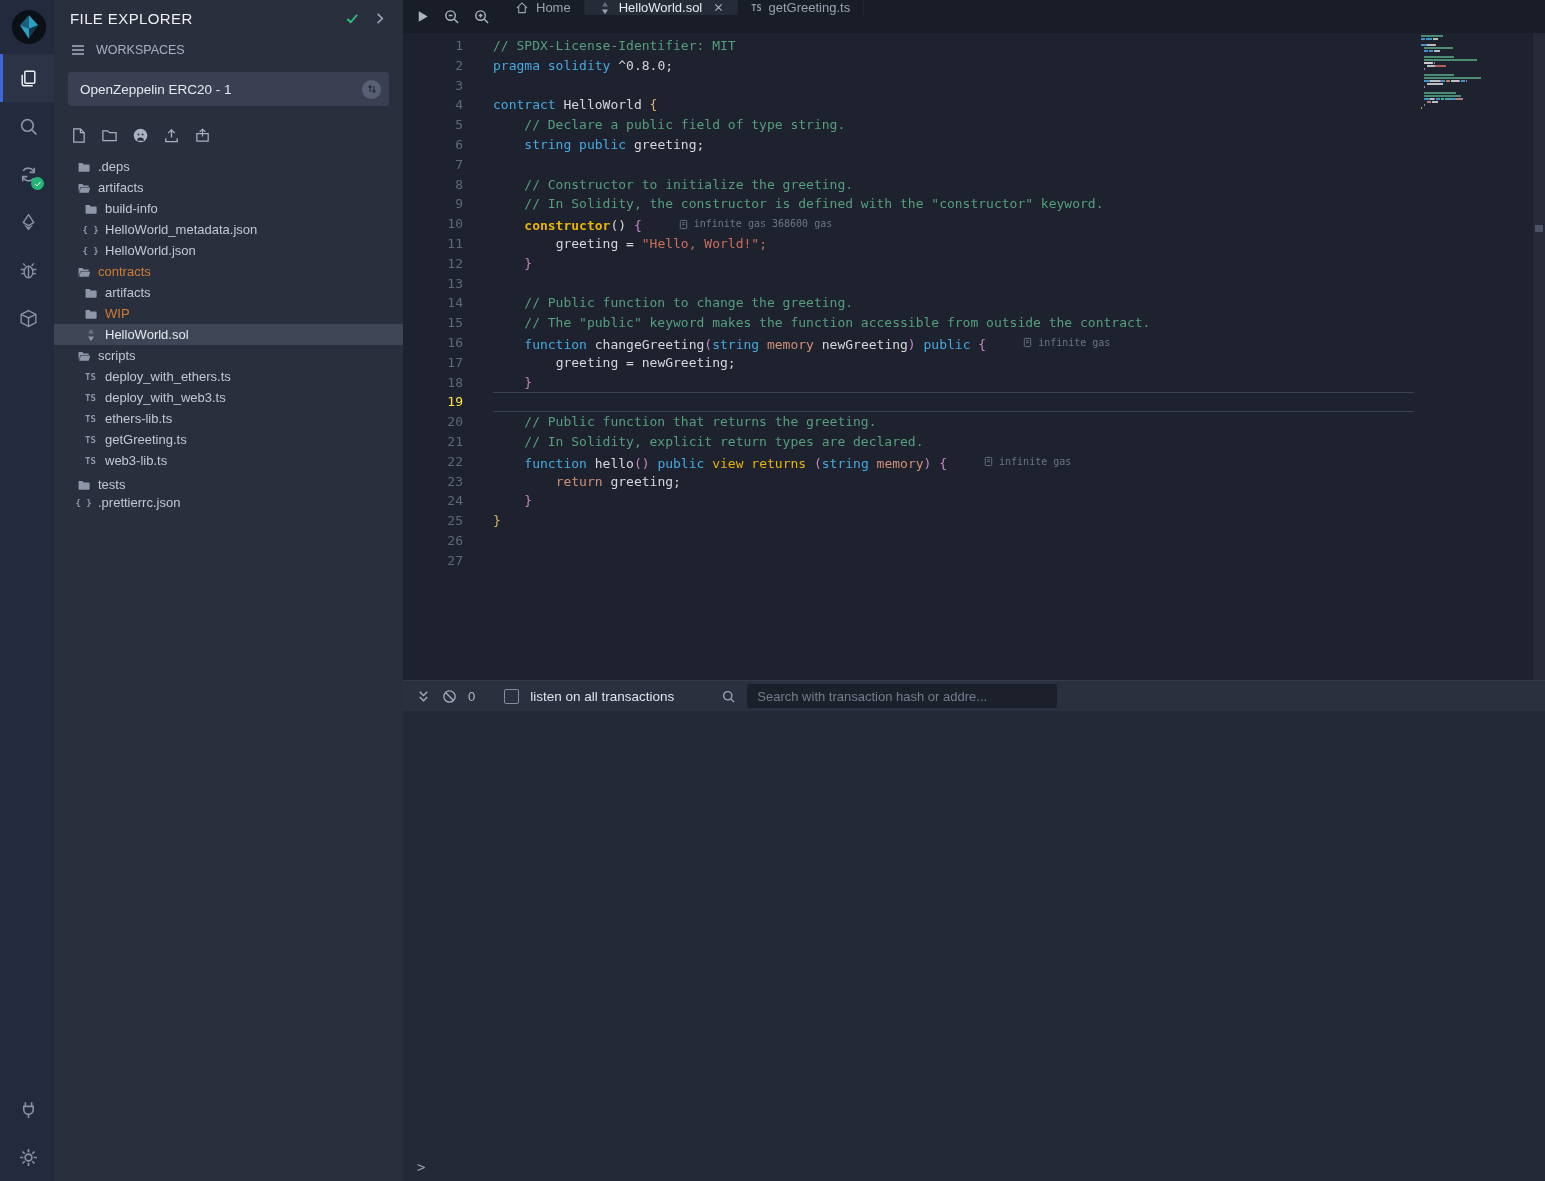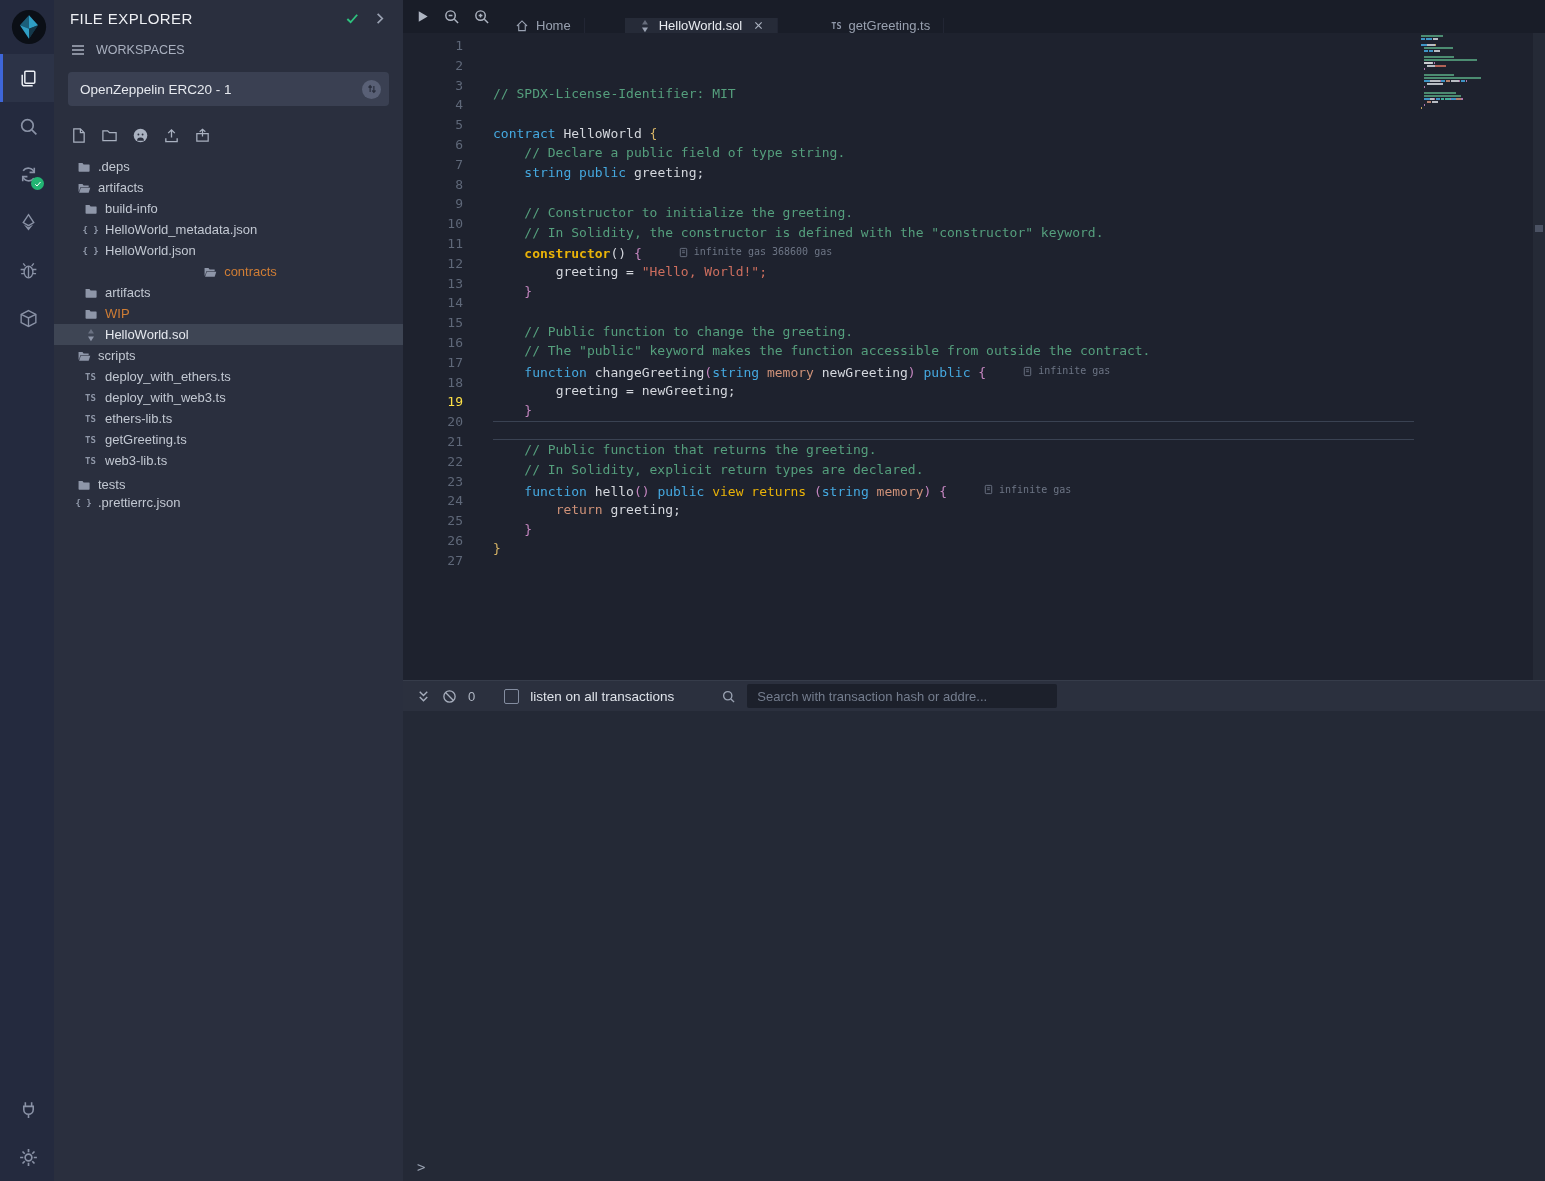--- a/index.html
+++ b/index.html
@@ -58,38 +58,38 @@
 
   
   .main { flex:1; display:flex; flex-direction:column; min-width:0; }
 
   .tabbar { height:33px; background:#191d28; display:flex; align-items:stretch; flex-shrink:0; }
   .tab-actions { display:flex; align-items:center; gap:13px; padding:0 12px; }
   .tab-actions span { display:flex; cursor:pointer; color:#aeb5c2; }
   .tab-actions svg { width:17px; height:17px; }
   .play-btn { color:#35c93f; }
   .play-btn svg { width:15px; height:15px; }
-  .tabs { display:flex; align-items:flex-end;gap:40px; }
+  .tabs { display:flex; align-items:flex-start; }
   .tab { display:flex; align-items:center; gap:7px; padding:0 13px; font-size:13px;
     color:#99a1b0; border-right:1px solid #222634; cursor:pointer; white-space:nowrap; }
   .tab.active { background:#262b38; color:#e8ebf0; }
   .tabicon { display:flex; color:#9aa2b2; }
   .tabicon svg { width:14px; height:14px; }
   .tabicon .txt-ico { font-size:8.5px; }
   .tabclose { display:flex; margin-left:4px; color:#aab1bf; cursor:pointer; }
   .tabclose svg { width:11px; height:11px; }
 
   
   .editor { flex:1; position:relative; display:flex; background:#1e222e; overflow:hidden; }
   .gutter { width:90px; flex-shrink:0; padding-top:3px; text-align:right;
     font-family:"DejaVu Sans Mono",monospace; font-size:13px; line-height:19.8px; color:#5f6879; }
   .gutter .ln { padding-right:30px; height:19.8px; }
   .gutter .ln.active { color:#fde047; }
   .codecol { width:921px; padding-top:3px; font-family:"DejaVu Sans Mono",monospace;
-    font-size:13px; line-height:19.8px;margin-top:48px; }
+    font-size:13px; line-height:19.8px; }
   .cl { height:19.8px; position:relative; white-space:pre; }
   .cl span { white-space:pre; }
   .cl.active::before { content:''; position:absolute; left:0; right:0; top:0; bottom:0;
     border-top:1px solid #3a4252; border-bottom:1px solid #3a4252; pointer-events:none; }
   .tok-w { font-weight:bold; }
   .lens { display:inline-flex; align-items:center; gap:5px; margin-left:36px;
     font-size:10px; color:#6d7585; vertical-align:1px; }
   .lens svg { width:11px; height:11px; }
 
   .minimap { position:absolute; top:2px; right:40px; width:84px; opacity:.85; }
@@ -298,21 +298,21 @@
             <span class="txt-ico">{ }</span>
           </span>
           <span>HelloWorld_metadata.json</span>
         </div>
         <div class="trow" style="padding-left: 29px;">
           <span class="ticon">
             <span class="txt-ico">{ }</span>
           </span>
           <span>HelloWorld.json</span>
         </div>
-        <div class="trow accent" style="padding-left: 22px; justify-content: center;">
+        <div class="trow accent" style="padding-left: 22px;">
           <span class="ticon">
             <svg viewBox="0 0 18 18" fill="currentColor">
               <path d="M2 4h5l1.5 1.8H15V8H4.3L2.6 13.5H2z"></path>
               <path d="M4.9 8.8h12.2l-2.1 6.2H2.7z"></path>
             </svg>
           </span>
           <span>contracts</span>
         </div>
         <div class="trow" style="padding-left: 29px;">
           <span class="ticon">
@@ -475,20 +475,21 @@
           <div class="ln">21</div>
           <div class="ln">22</div>
           <div class="ln">23</div>
           <div class="ln">24</div>
           <div class="ln">25</div>
           <div class="ln">26</div>
           <div class="ln">27</div>
         </div>
       <div class="codecol" id="code">
           <div class="cl"><span class="tok-c">// SPDX-License-Identifier: MIT</span></div>
+          <div class="cl"><span class="tok-kb">pragma</span><span class="tok-p"> </span><span class="tok-kb">solidity</span><span class="tok-p"> </span><span class="tok-p">^0.8.0;</span></div>
           <div class="cl"></div>
           <div class="cl"><span class="tok-kb">contract</span><span class="tok-p"> </span><span class="tok-p">HelloWorld</span><span class="tok-p"> </span><span class="tok-b1">{</span></div>
           <div class="cl"><span class="tok-p">    </span><span class="tok-c">// Declare a public field of type string.</span></div>
           <div class="cl"><span class="tok-p">    </span><span class="tok-kb">string</span><span class="tok-p"> </span><span class="tok-kb">public</span><span class="tok-p"> </span><span class="tok-p">greeting;</span></div>
           <div class="cl"></div>
           <div class="cl"><span class="tok-p">    </span><span class="tok-c">// Constructor to initialize the greeting.</span></div>
           <div class="cl"><span class="tok-p">    </span><span class="tok-c">// In Solidity, the constructor is defined with the "constructor" keyword.</span></div>
           <div class="cl"><span class="tok-p">    </span><span class="tok-w">constructor</span><span class="tok-p">()</span><span class="tok-p"> </span><span class="tok-b2">{</span><span class="lens"><svg viewBox="0 0 12 12" fill="none" stroke="currentColor" stroke-width="1">
                 <rect x="2.5" y="1.5" width="7" height="9" rx="1"></rect>
                 <path d="M4.5 4.2h3M4.5 6.2h3"></path>

